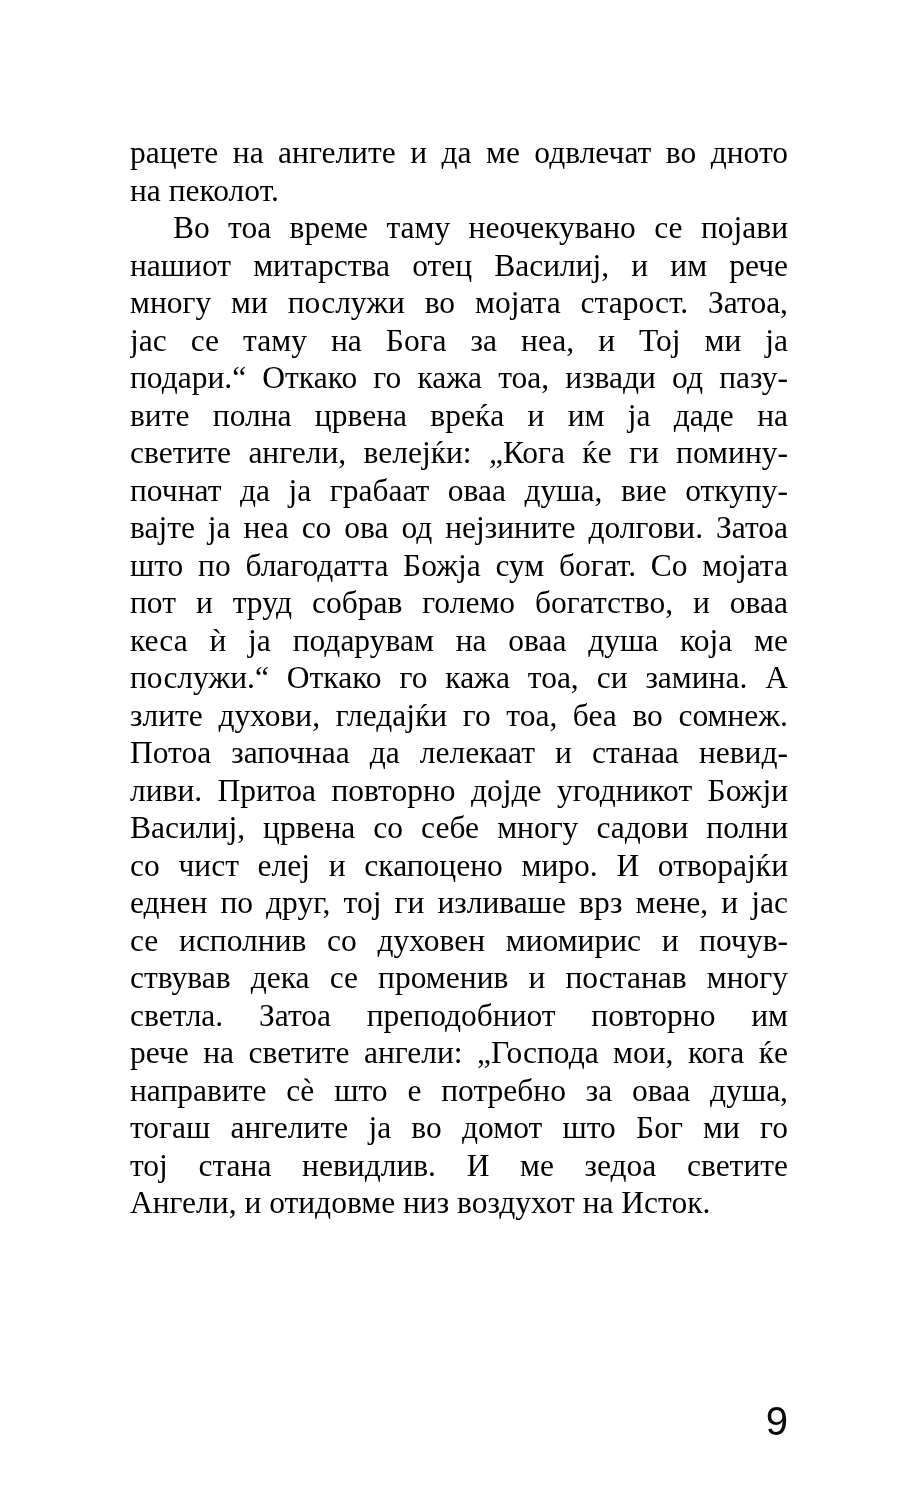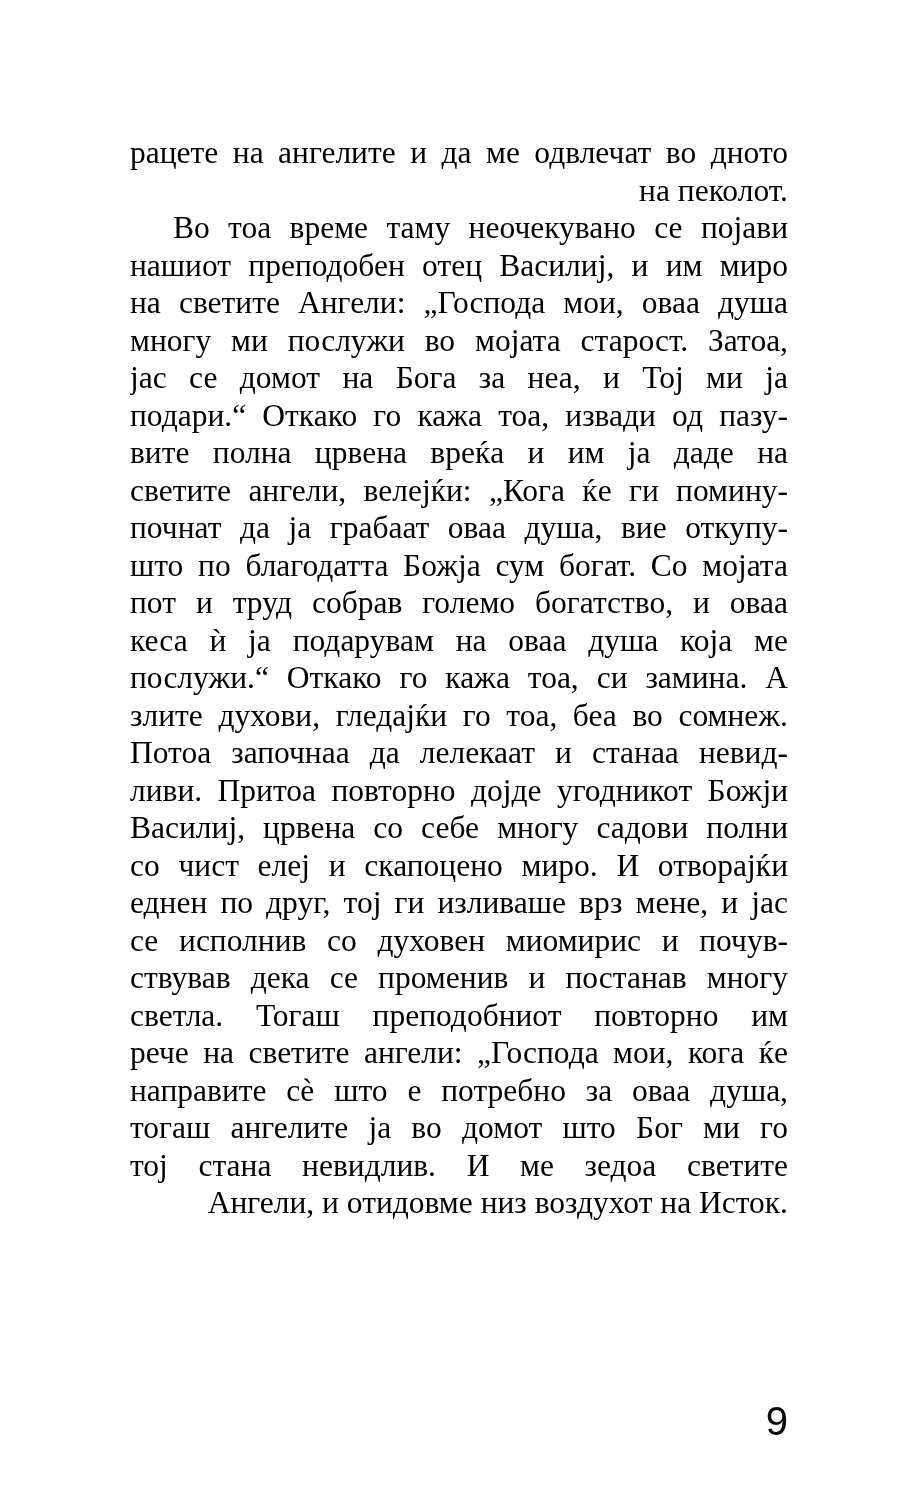--- a/index.html
+++ b/index.html
@@ -22,21 +22,21 @@
     top: 134px;
     width: 658px;
     font-size: 31.5px;
     line-height: 37.5px;
     font-weight: 400;
   }
   .line {
     height: 37.5px;
     overflow: hidden;
     white-space: normal;
-    text-align: right;
+    text-align: left;
   }
   .line.just {
     text-align: justify;
     text-align-last: justify;
   }
   .line.indent {
     text-indent: 43px;
   }
   .page-number {
     position: absolute;
@@ -51,41 +51,41 @@
   }
 </style>
 </head>
 <body>
 
 <div class="page">
   <div class="text-block">
       <div class="line just">рацете на ангелите и да ме одвлечат во дното</div>
       <div class="line">на пеколот.</div>
       <div class="line just indent">Во тоа време таму неочекувано се појави</div>
-      <div class="line just">нашиот преподобен отец Василиј, и им миро</div>
-      <div class="line just">на светите Ангели: „Господа мои, оваа душа</div>
+      <div class="line just">нашиот митарства отец Василиј, и им рече</div>
       <div class="line just">многу ми послужи во мојата старост. Затоа,</div>
-      <div class="line just">јас се домот на Бога за неа, и Тој ми ја</div>
+      <div class="line just">јас се таму на Бога за неа, и Тој ми ја</div>
       <div class="line just">подари.“ Откако го кажа тоа, извади од пазу-</div>
       <div class="line just">вите полна црвена вреќа и им ја даде на</div>
       <div class="line just">светите ангели, велејќи: „Кога ќе ги помину-</div>
       <div class="line just">почнат да ја грабаат оваа душа, вие откупу-</div>
+      <div class="line just">вајте ја неа со ова од нејзините долгови. Затоа</div>
       <div class="line just">што по благодатта Божја сум богат. Со мојата</div>
       <div class="line just">пот и труд собрав големо богатство, и оваа</div>
       <div class="line just">кеса ѝ ја подарувам на оваа душа која ме</div>
       <div class="line just">послужи.“ Откако го кажа тоа, си замина. А</div>
       <div class="line just">злите духови, гледајќи го тоа, беа во сомнеж.</div>
       <div class="line just">Потоа започнаа да лелекаат и станаа невид-</div>
       <div class="line just">ливи. Притоа повторно дојде угодникот Божји</div>
       <div class="line just">Василиј, црвена со себе многу садови полни</div>
       <div class="line just">со чист елеј и скапоцено миро. И отворајќи</div>
       <div class="line just">еднен по друг, тој ги изливаше врз мене, и јас</div>
       <div class="line just">се исполнив со духовен миомирис и почув-</div>
       <div class="line just">ствував дека се променив и постанав многу</div>
-      <div class="line just">светла. Тогаш преподобниот повторно им</div>
+      <div class="line just">светла. Затоа преподобниот повторно им</div>
       <div class="line just">рече на светите ангели: „Господа мои, кога ќе</div>
       <div class="line just">направите сѐ што е потребно за оваа душа,</div>
       <div class="line just">тогаш ангелите ја во домот што Бог ми го</div>
       <div class="line just">тој стана невидлив. И ме зедоа светите</div>
       <div class="line">Ангели, и отидовме низ воздухот на Исток.</div>
     </div>
   <div class="page-number">9</div>
 </div>
 
 </body></html>

